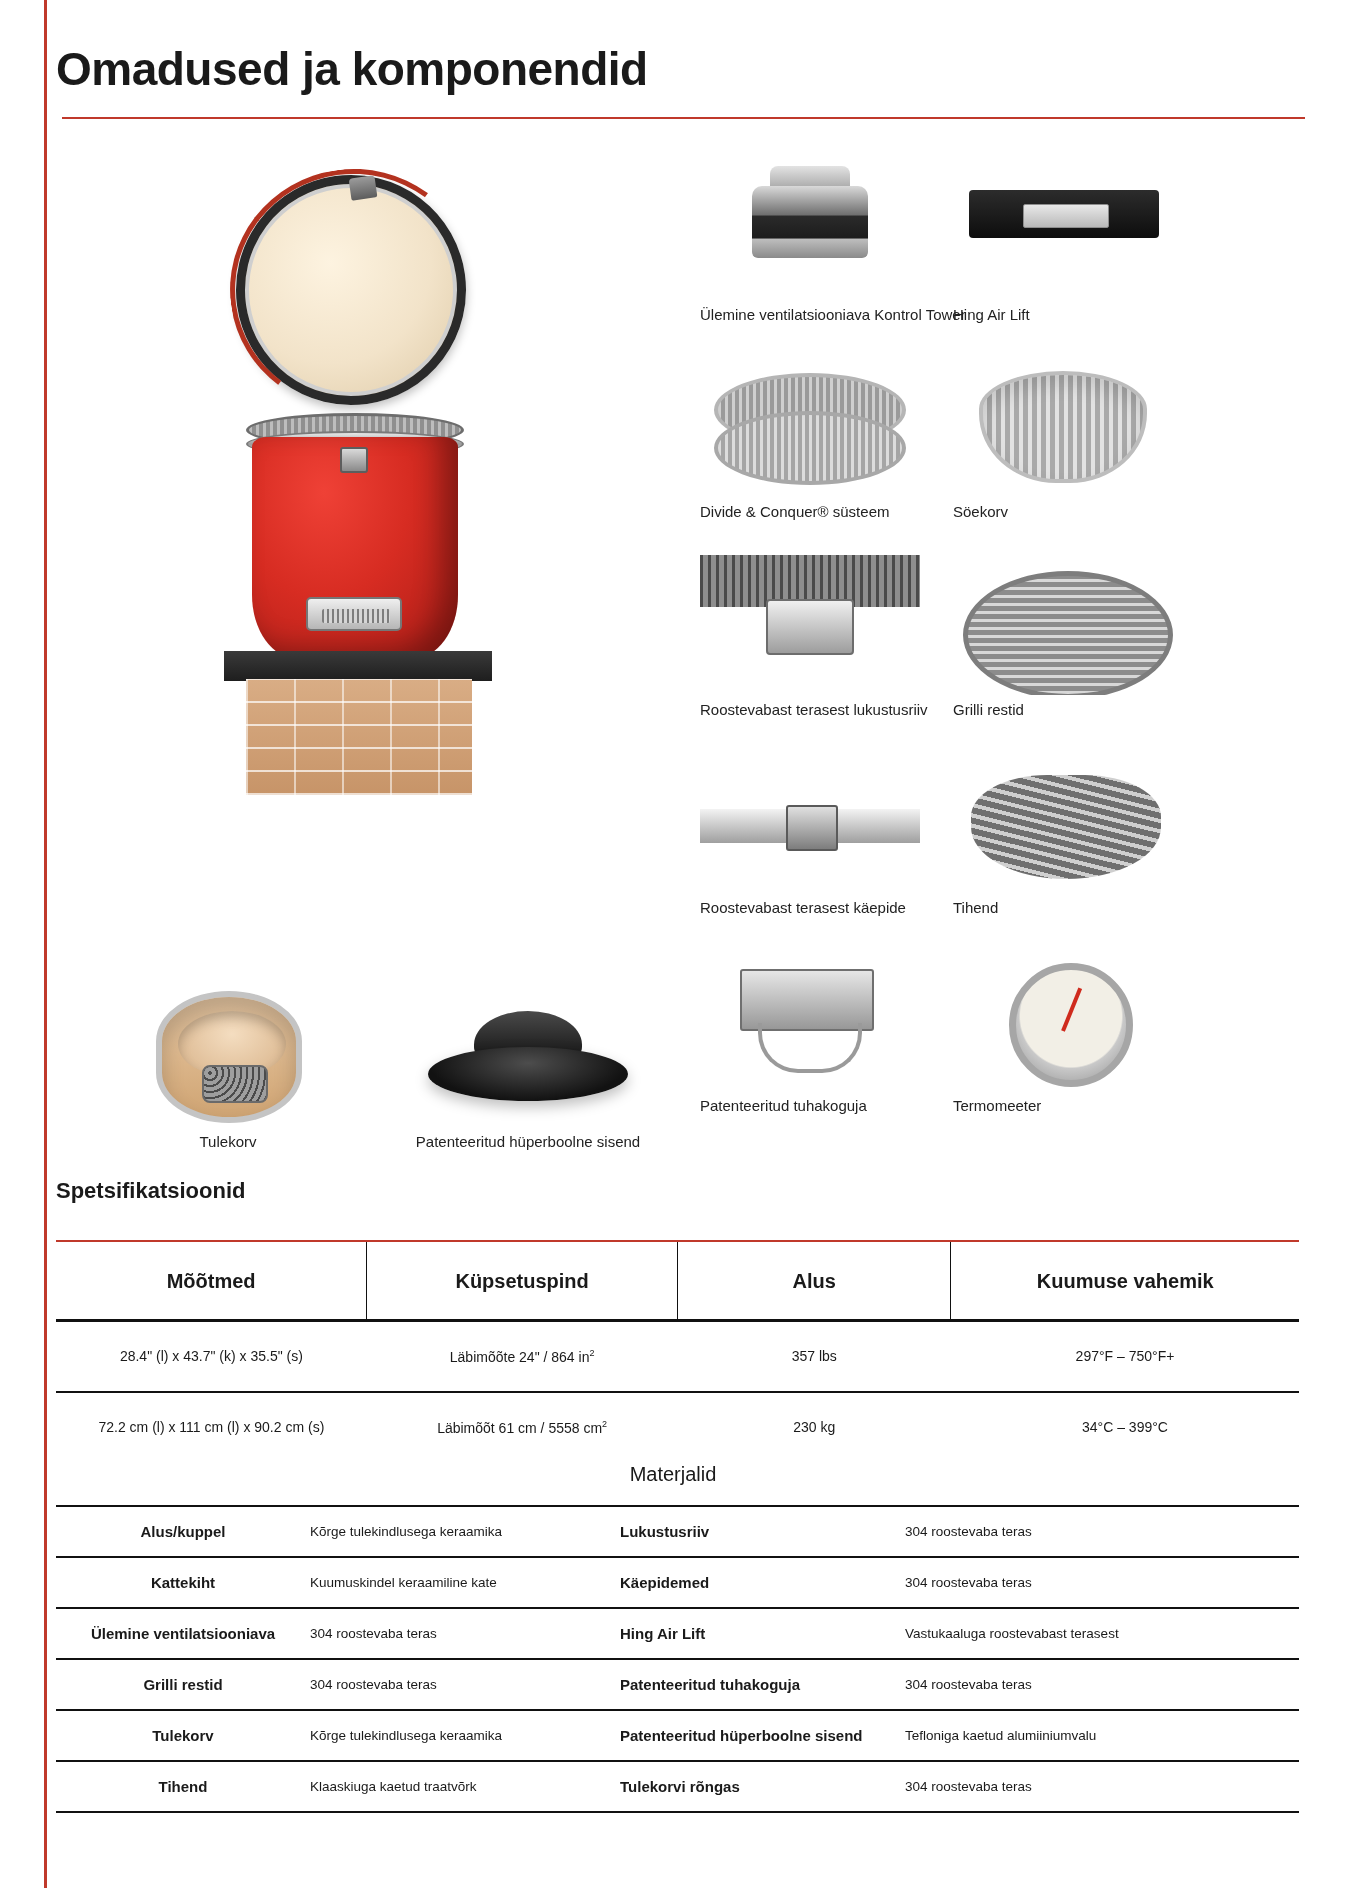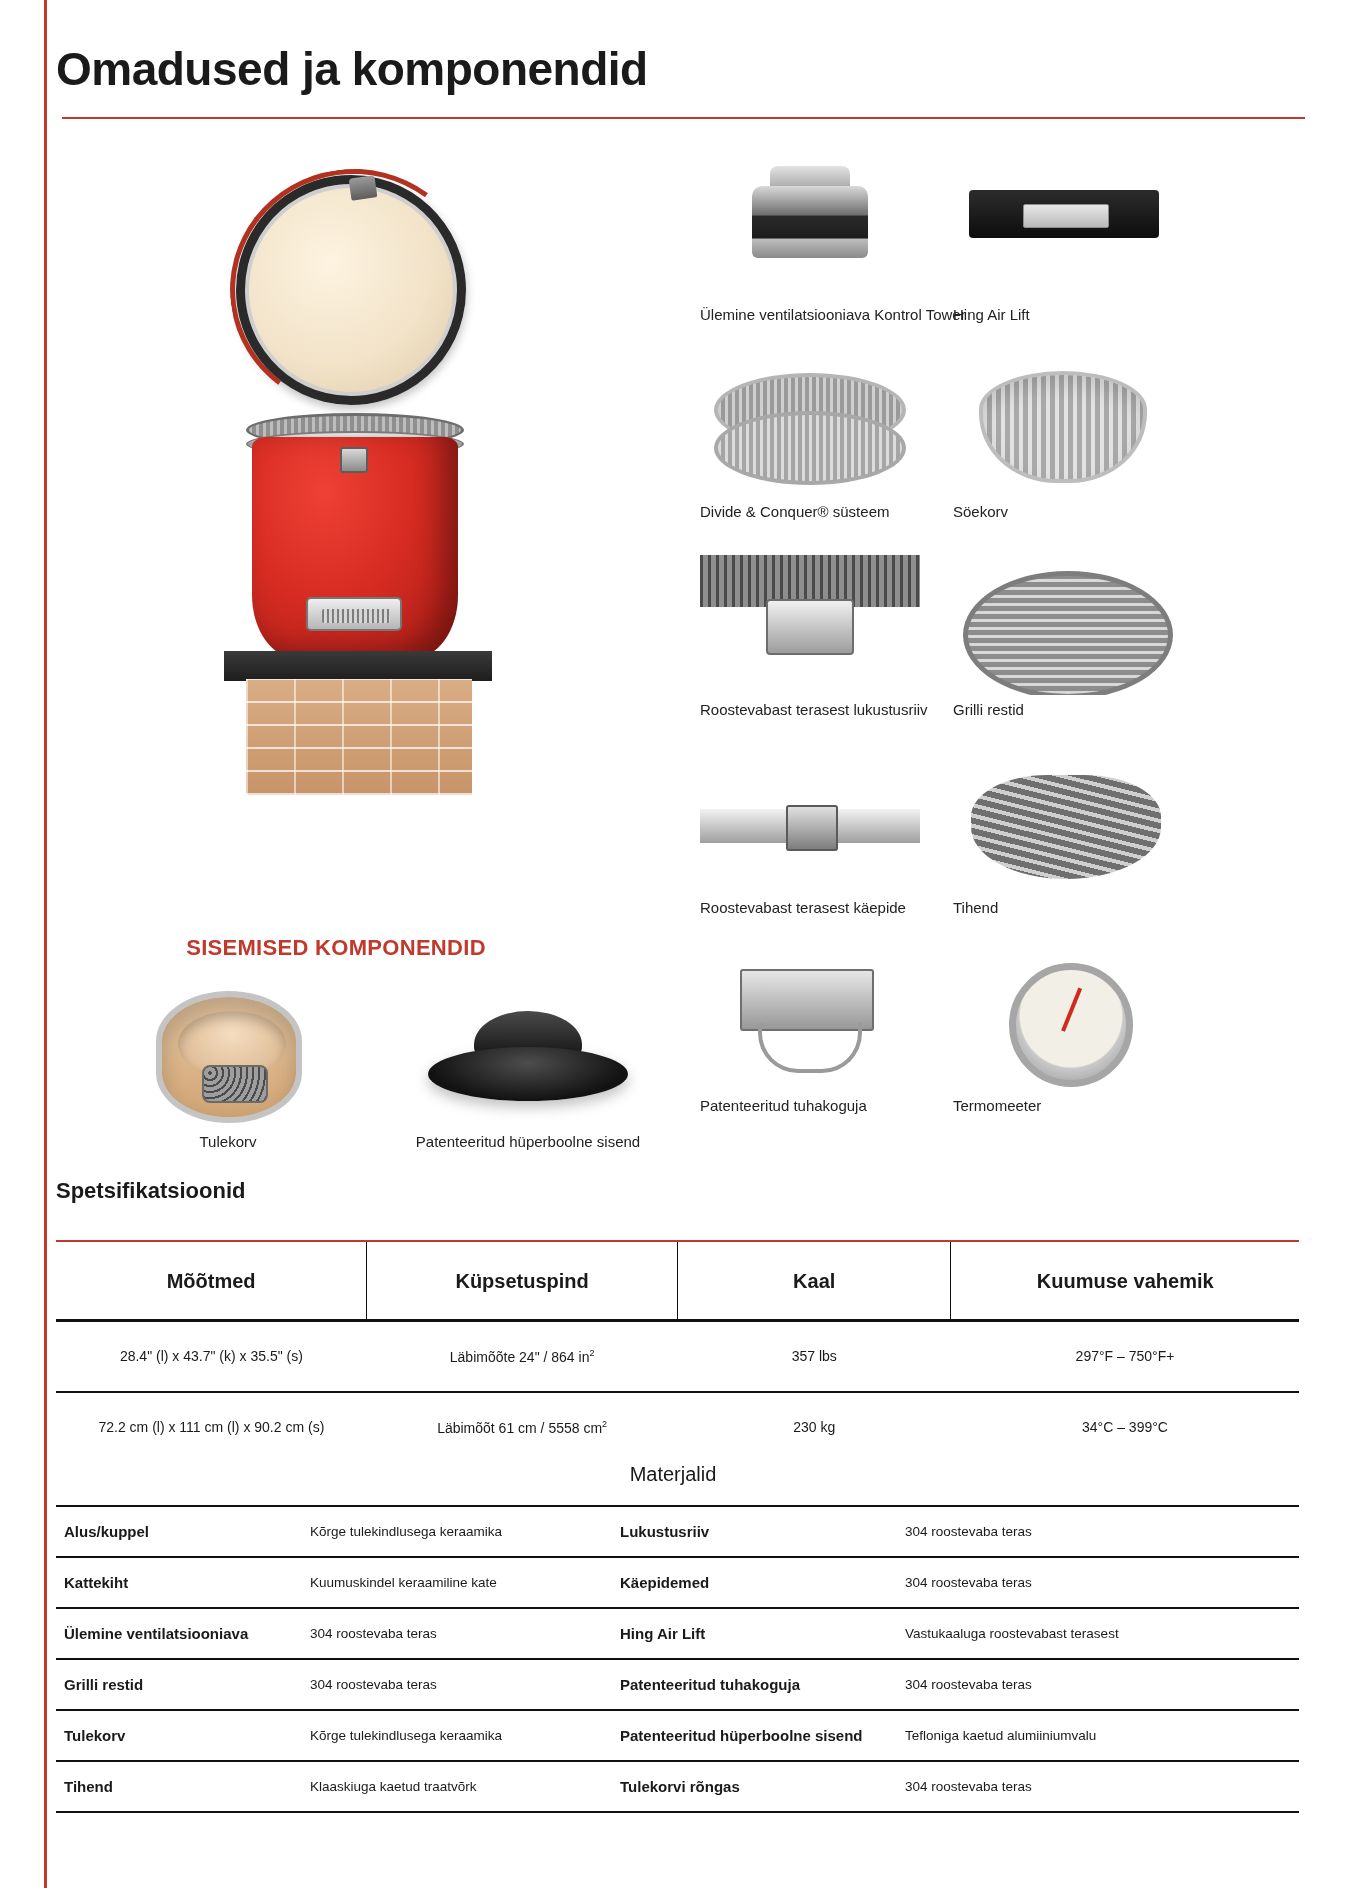--- a/index.html
+++ b/index.html
@@ -424,20 +424,21 @@
     padding: 16px 4px;
     border-bottom: 2px solid #111;
     vertical-align: middle;
   }
   .mat-table tr.first td { border-top: 2px solid #111; }
   .mat-table td.k {
     font-size: 15px;
     font-weight: bold;
     width: 250px;
     padding-left: 8px;
+    text-align: center;
   }
   .mat-table td.v {
     font-size: 13.5px;
     width: 310px;
   }
   .mat-table td.k2 {
     font-size: 15px;
     font-weight: bold;
     width: 285px;
   }
@@ -459,21 +460,20 @@
     <div class="lid-knob"></div>
     <div class="grate-top"></div>
     <div class="body-rim"></div>
     <div class="grill-body"></div>
     <div class="body-hinge"></div>
     <div class="vent-door"></div>
     <div class="plinth"></div>
     <div class="brick"></div>
   </div>
 
-  <div class="inner-heading">SISEMISED KOMPONENDID</div>
 
   <div class="left-tile" id="tile-firebox">
     <div class="firebox-art"></div>
     <div class="cap">Tulekorv</div>
   </div>
   <div class="left-tile" id="tile-divider">
     <div class="hyper-art">
       <div class="cone"></div>
       <div class="base"></div>
     </div>
@@ -537,21 +537,21 @@
   <div class="specs-heading">Spetsifikatsioonid</div>
 
   <table class="spec-table">
     <tbody>
         <tr class="hdr-rule-top">
           <td colspan="4"></td>
         </tr>
     <tr>
       <th style="width:25%">Mõõtmed</th>
       <th style="width:25%">Küpsetuspind</th>
-      <th style="width:22%">Kaal</th>
+      <th style="width:22%">Alus</th>
       <th style="width:28%">Kuumuse vahemik</th>
     </tr>
     <tr>
       <td class="val">28.4" (l) x 43.7" (k) x 35.5" (s)</td>
       <td class="val"><span>Läbimõõte 24" / 864 in</span><sup>2</sup></td>
       <td class="val">357 lbs</td>
       <td class="val">297°F – 750°F+</td>
     </tr>
     <tr>
       <td class="val last">72.2 cm (l) x 111 cm (l) x 90.2 cm (s)</td>

